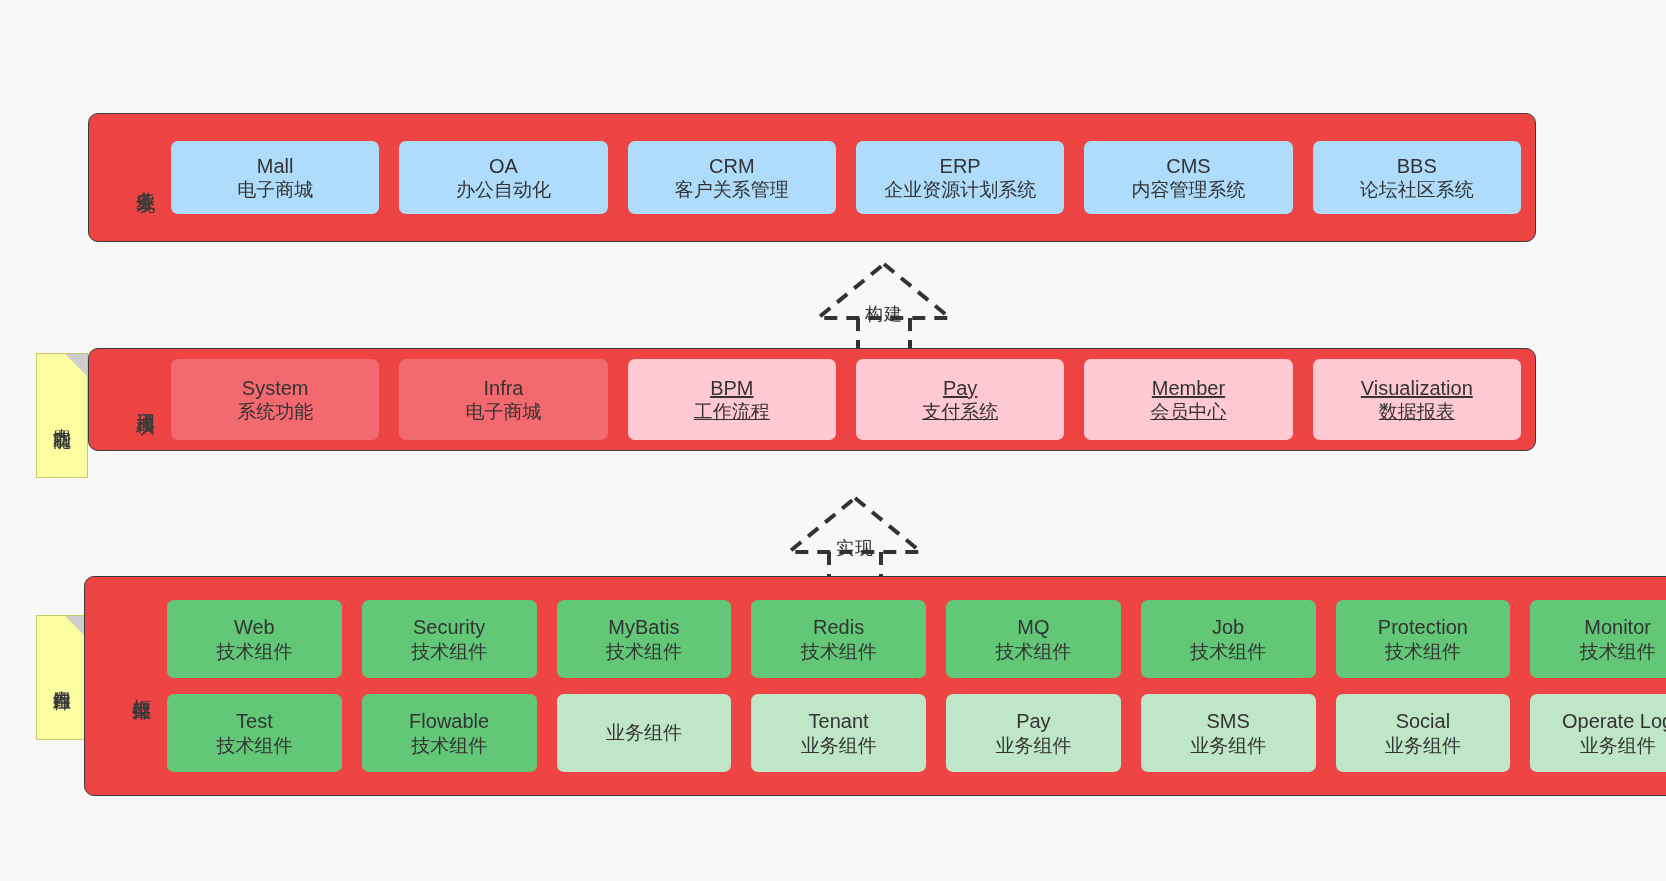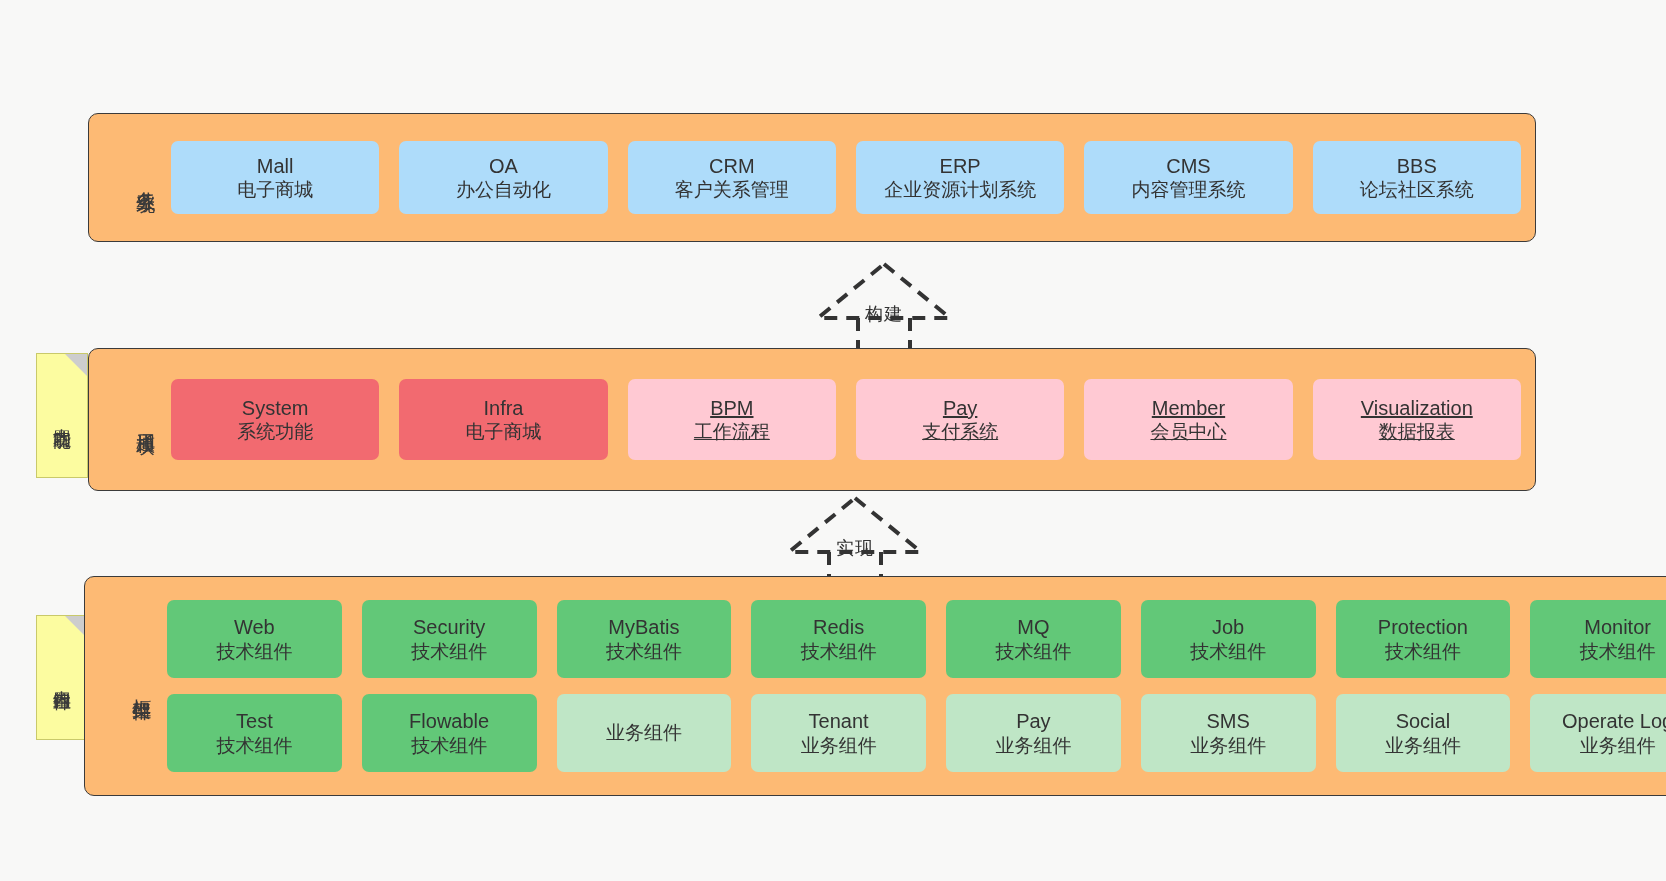--- a/index.html
+++ b/index.html
@@ -17,21 +17,21 @@
   }
 
   .canvas {
     position: absolute;
     inset: 0;
   }
 
   
   .tier {
     position: absolute;
-    background: #fdba74;
+    background: #ef4444;
     border: 1.6px solid #3B3B3B;
     border-radius: 10px;
     box-sizing: border-box;
     display: flex;
     align-items: stretch;
     padding-left: 36px;
   }
 
   .tier-label {
     width: 42px;
@@ -88,21 +88,21 @@
     text-align: right;
   }
 
   .box.blue        { background: #AEDCFA; }
   .box.red         { background: #F26A70; }
   .box.pink        { background: #FFC9D3; text-decoration: underline; }
   .box.green       { background: #62C878; }
   .box.green-light { background: #BFE6C6; }
 
   .tier-top    { left: 88px;  top: 113px; width: 1448px; height: 129px; }
-  .tier-mid    { left: 88px;  top: 348px; width: 1448px; height: 143px; }
+  .tier-mid    { left: 88px;  top: 348px; width: 1448px; height: 103px; }
   .tier-bottom { left: 84px;  top: 576px; width: 1636px; height: 220px; }
 
   .tier-top .row    { height: 73px; }
   .tier-mid .row    { height: 81px; }
   .tier-bottom .row { height: 78px; }
 
   
   .note {
     position: absolute;
     width: 52px;

